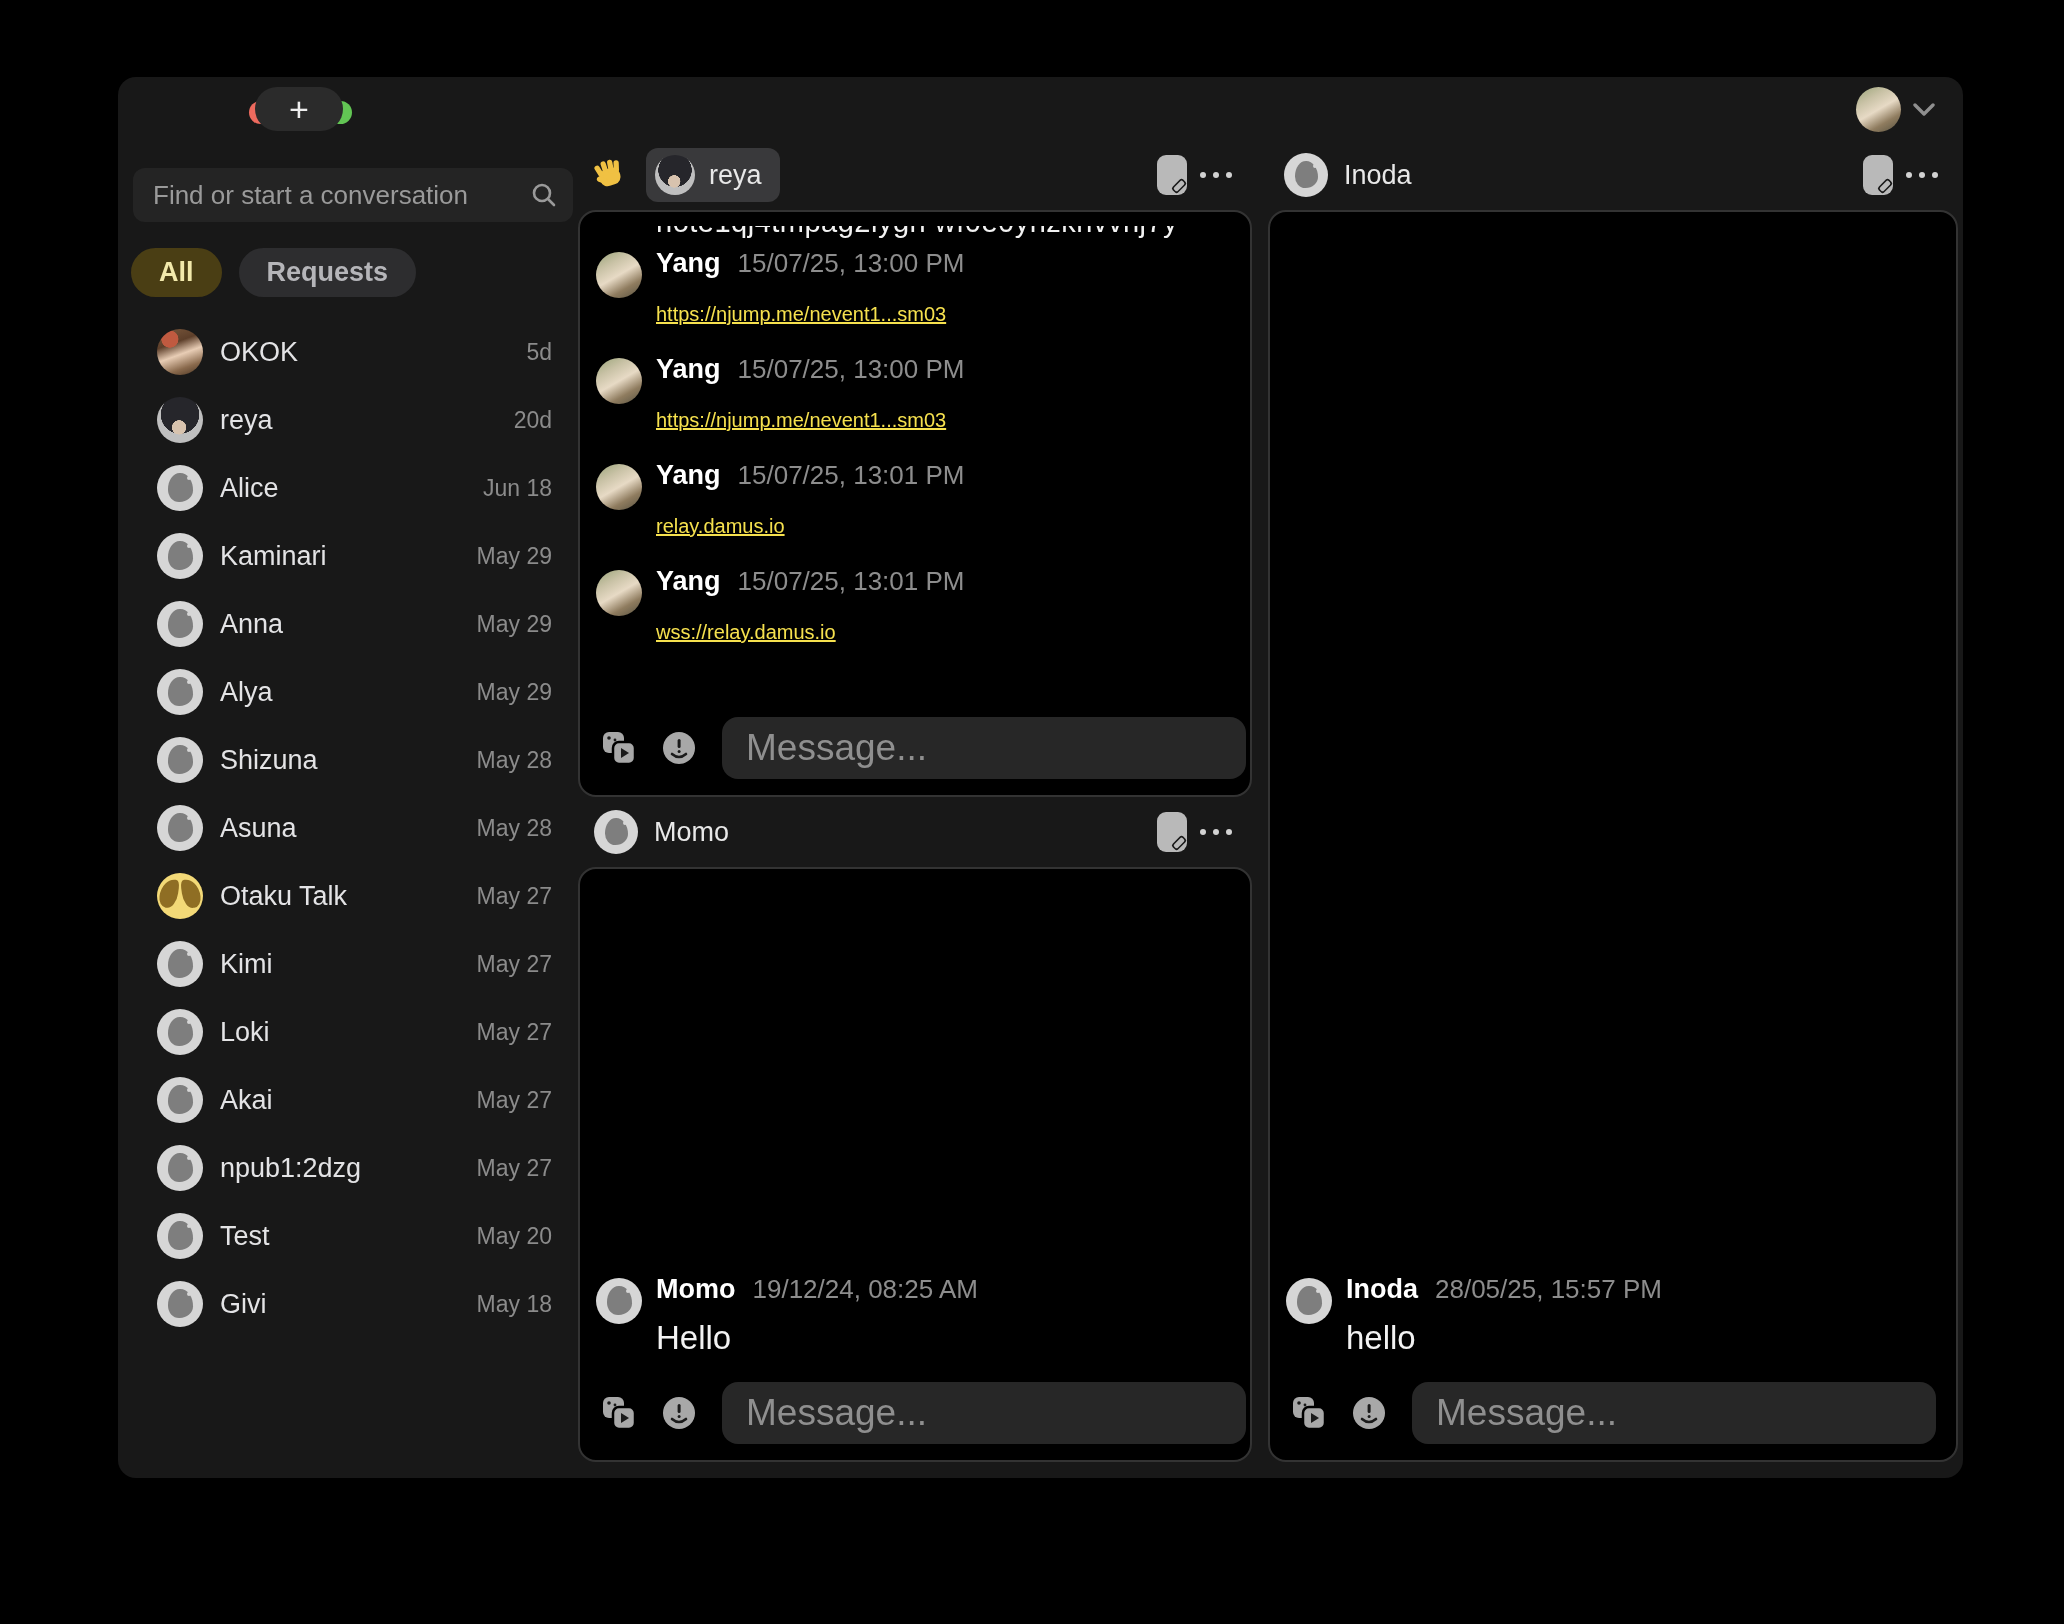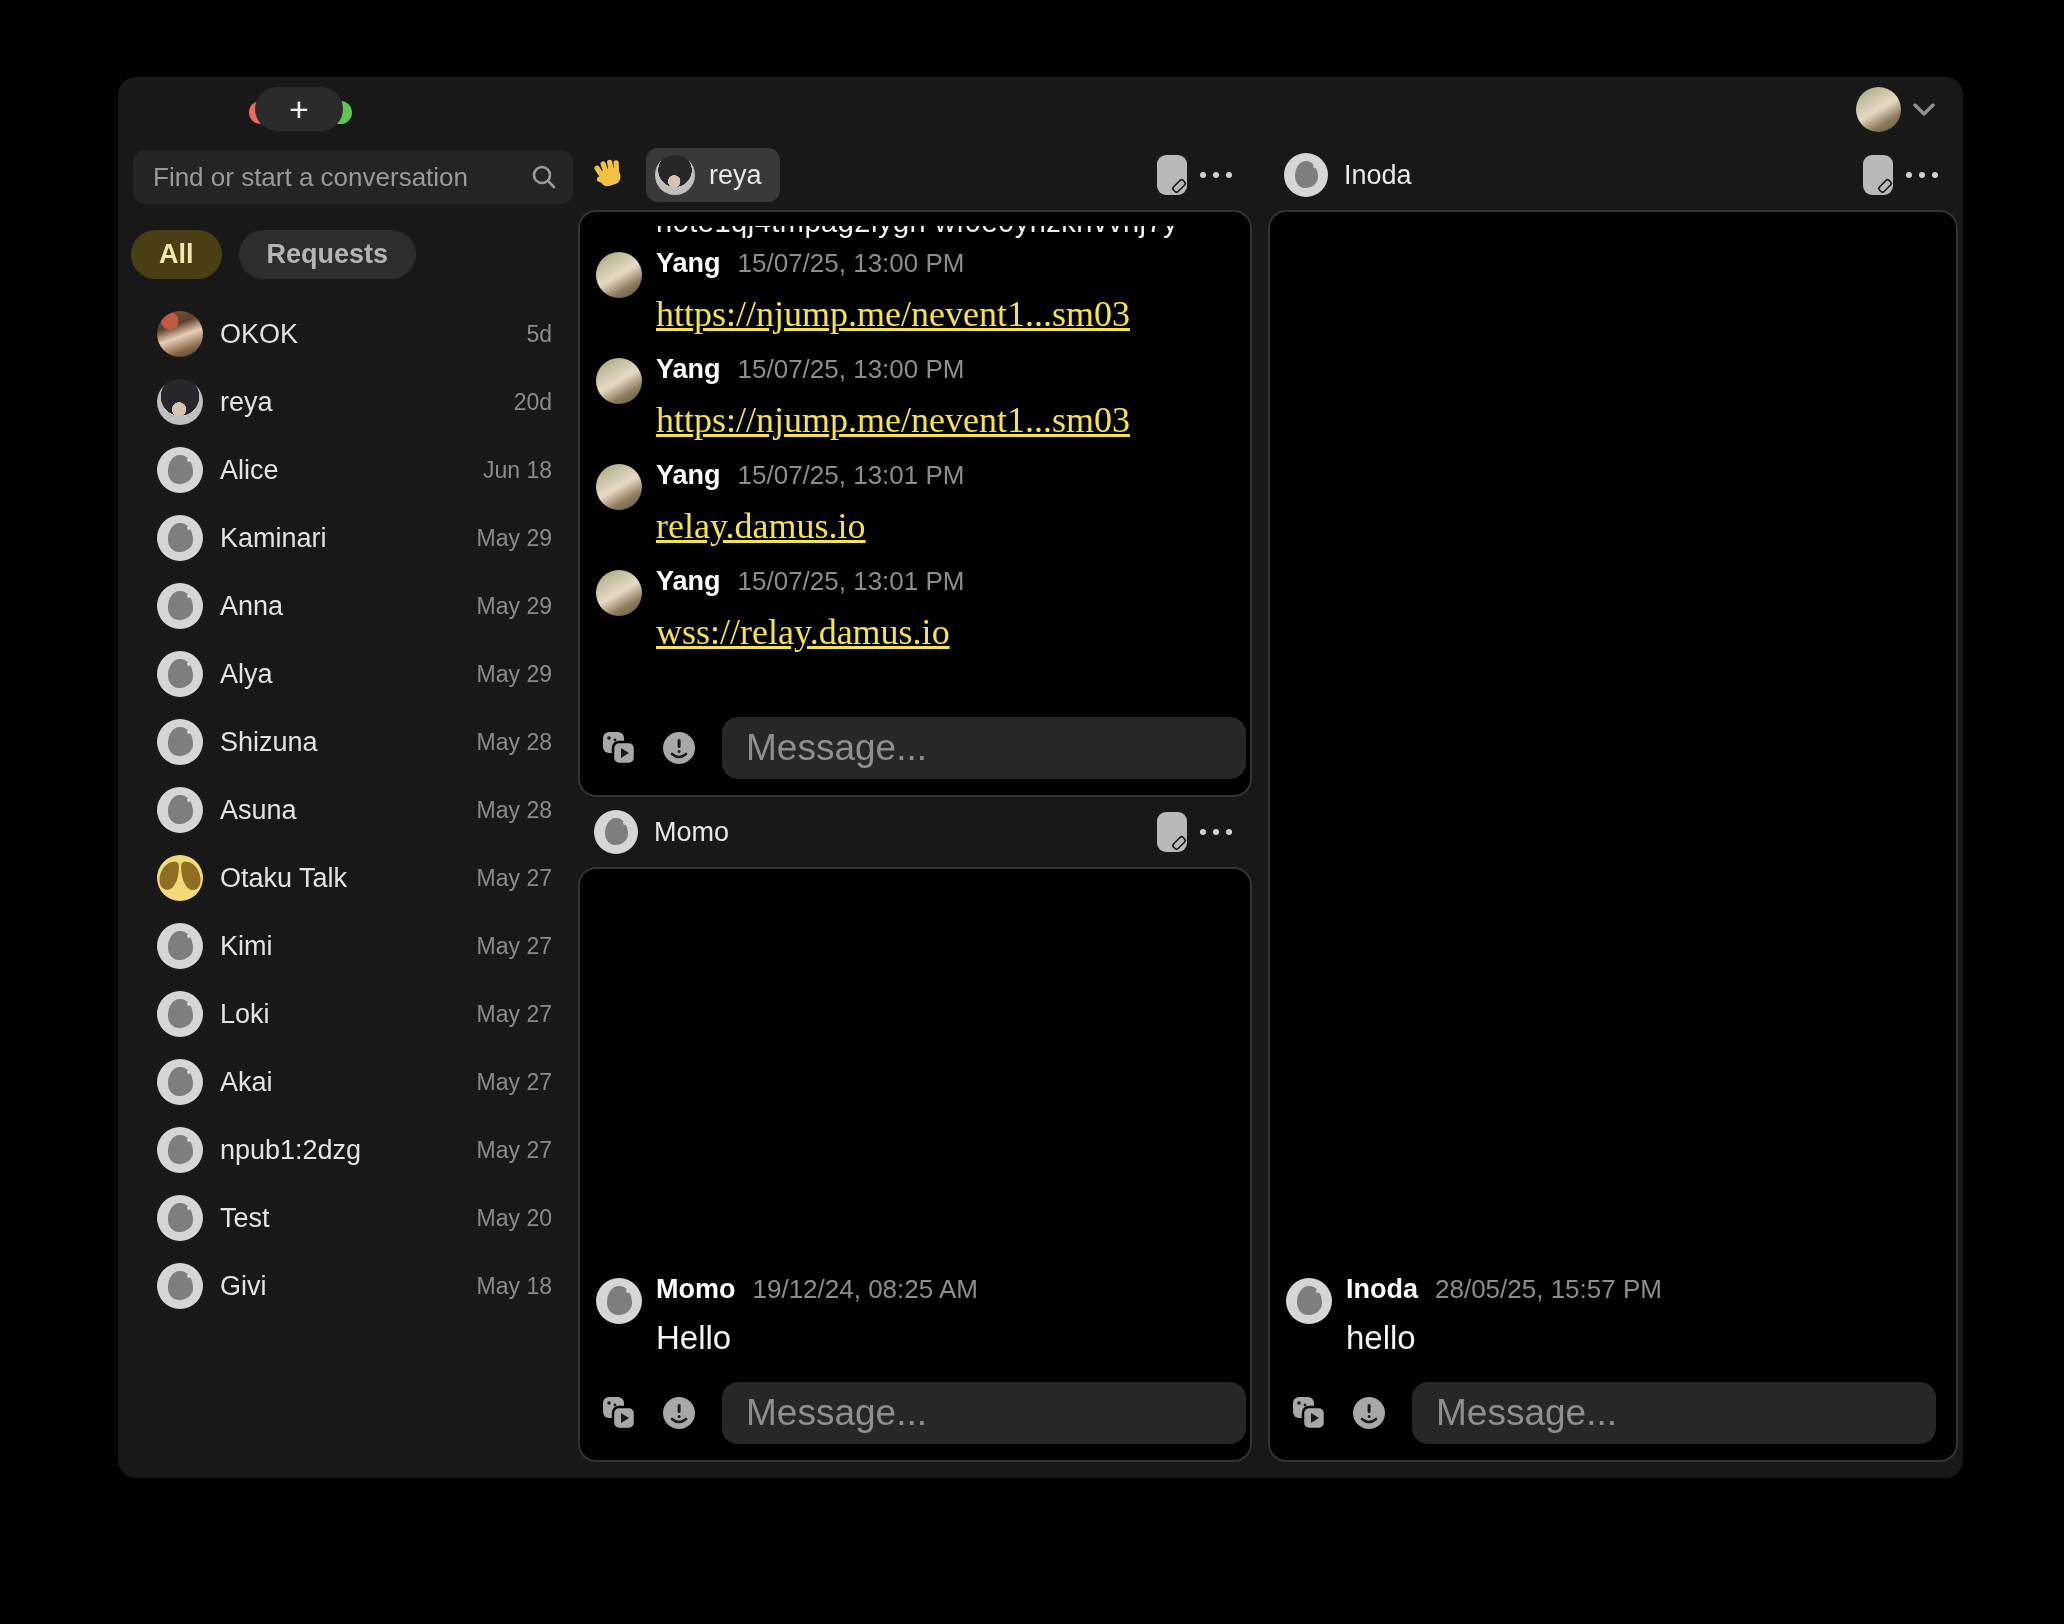--- a/index.html
+++ b/index.html
@@ -35,21 +35,21 @@
       radial-gradient(circle at 50% 38%, #26262b 0 52%, rgba(0,0,0,0) 53%),
       #bfbfbf; }
   .av-yang { background: linear-gradient(150deg,#98a377 0%, #c9c2a6 28%, #e7dac5 50%, #8f7c5f 74%, #544f3e 100%); }
   .av-gold { background:#f3d977; }
   .av-gold::before, .av-gold::after { content:""; position:absolute; top:14%; width:40%; height:62%;
       background:#8f6e24; }
   .av-gold::before { left:6%;  border-radius:80% 20% 55% 45% / 70% 30% 60% 40%; transform:rotate(8deg); }
   .av-gold::after  { right:6%; border-radius:20% 80% 45% 55% / 30% 70% 40% 60%; transform:rotate(-8deg); }
 
   
-  .sidebar { position:absolute; left:0; top:45px; width:458px; bottom:0; }
+  .sidebar { position:absolute; left:0; top:63px; width:458px; bottom:0; }
   .searchbox { position:absolute; left:15px; top:28px; width:440px; height:54px;
       background:#242424; border-radius:12px; display:flex; align-items:center; }
   .searchbox input { flex:1; background:transparent; border:0; outline:none; color:#cfcfcf;
       font-size:26px; padding:0 10px 0 20px; font-family:"Liberation Sans", sans-serif; }
   .searchbox input::placeholder { color:#9a9a9a; }
   .searchbox .search-ic { margin-right:16px; flex:none; }
 
   .filters { position:absolute; left:13px; top:108px; display:flex; gap:17px; }
   .pill { height:49px; border-radius:25px; display:flex; align-items:center; justify-content:center;
       font-size:27px; font-weight:bold; padding:0 28px; }
@@ -88,21 +88,21 @@
   .clip-line { height:22px; overflow:hidden; margin-left:60px; flex:none; }
   .clip-line span { display:block; margin-top:-20px; font-size:29px; color:#f2f2f2; letter-spacing:.5px; }
   .wrap-line { margin:6px 0 16px 60px; font-size:29px; color:#f2f2f2; letter-spacing:.5px; flex:none; }
 
   .msg { display:flex; margin-bottom:14px; flex:none; }
   .msg .avatar { width:46px; height:46px; margin-top:4px; }
   .msg .body { margin-left:14px; }
   .msg .meta { display:flex; align-items:baseline; gap:17px; height:40px; }
   .msg .author { font-size:27px; font-weight:bold; color:#fff; }
   .msg .time { font-size:26px; color:#8d8d8d; }
-  .msg .link { font-size:36px; color:#f6e14e; text-decoration:underline; line-height:52px;font-family:Liberation Serif, serif; }
+  .msg .link { font-size:20px; color:#f6e14e; text-decoration:underline; line-height:52px; }
   .msg .text { font-size:33px; color:#f2f2f2; line-height:48px; }
 
   .grow-spacer { flex:1; }
 
   .inputrow { flex:none; display:flex; align-items:center; padding:6px 2px 2px 6px; gap:26px; }
   .inputrow .field { flex:1; height:62px; background:#272727; border-radius:16px; border:0; outline:none;
       color:#f0abfc; font-size:37px; padding:0 24px; font-family:"Liberation Sans", sans-serif; }
   .inputrow .field::placeholder { color:#8f8f8f; }
   .icbtn { flex:none; display:flex; align-items:center; justify-content:center; }
 </style>

